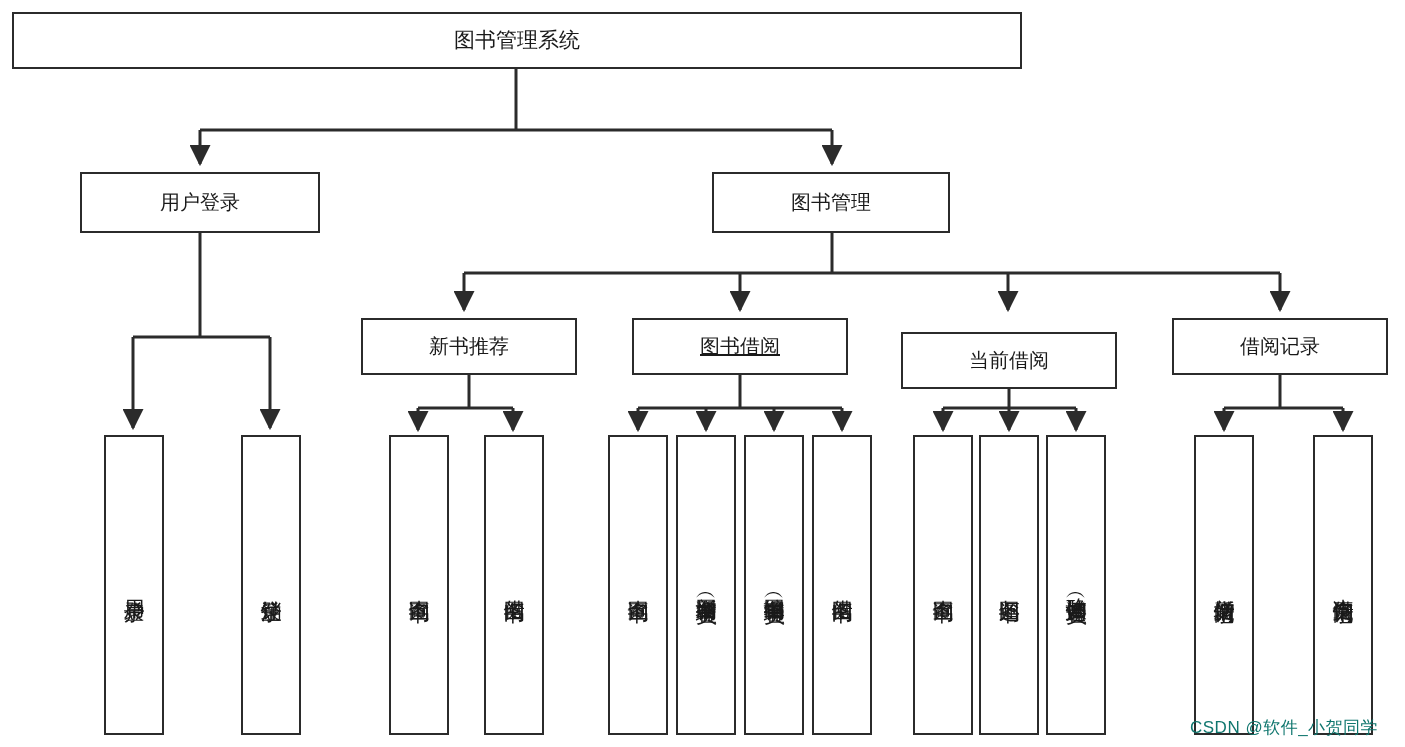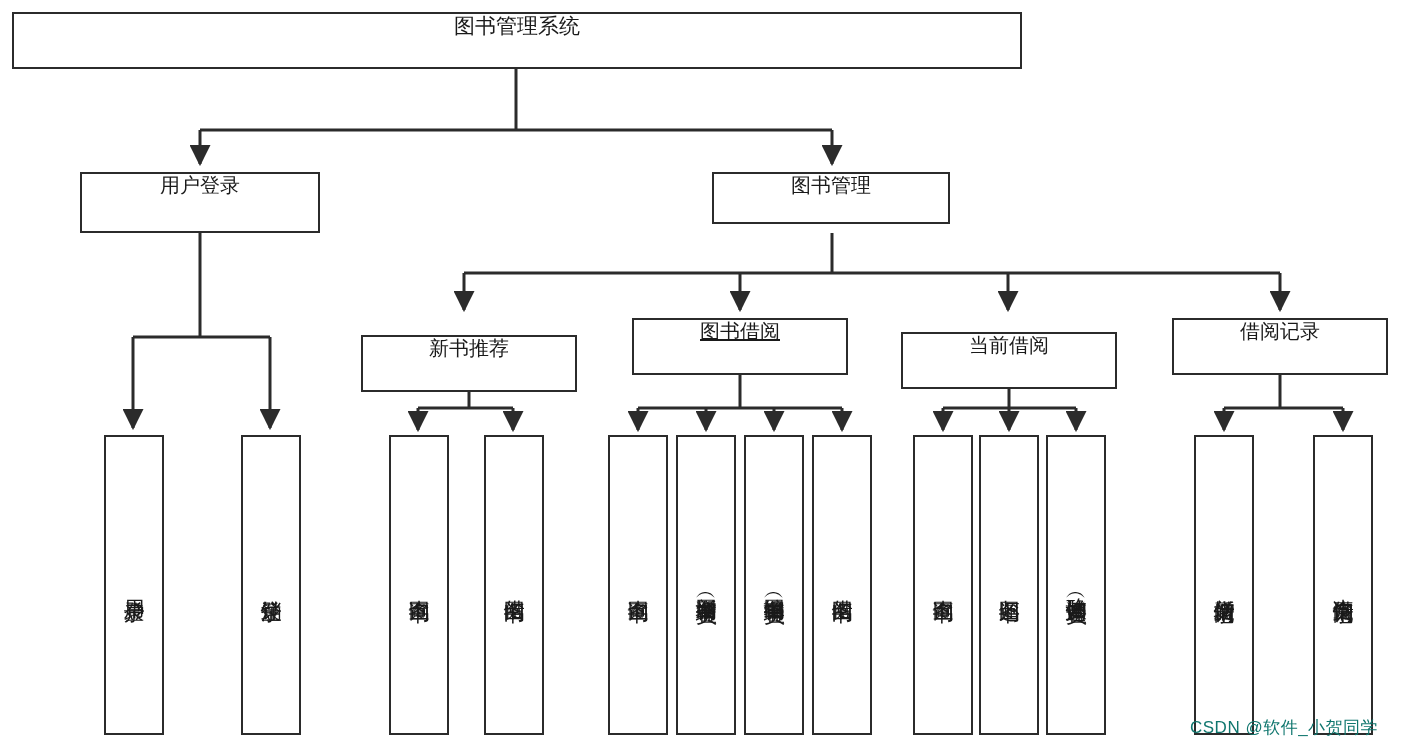--- a/index.html
+++ b/index.html
@@ -12,20 +12,21 @@
     position:relative;
   }
   #canvas{position:absolute;left:0;top:0;width:1405px;height:747px;}
   svg.lines{position:absolute;left:0;top:0;width:1405px;height:747px;pointer-events:none;}
   .node{
     position:absolute;
     box-sizing:border-box;
     background:#ffffff;
     border:2px solid #2b2b2b;
     display:flex;
+    align-items:center;
     justify-content:center;
     color:#1a1a1a;
   }
   .node .label{
     display:block;
     text-align:center;
     line-height:1.15;
     white-space:nowrap;
   }
   .root{font-size:21px;}
@@ -104,25 +105,25 @@
     </g>
   </svg>
 
   <div class="node root" style="left:12px;top:12px;width:1010px;height:57px;">
     <span class="label">图书管理系统</span>
   </div>
 
   <div class="node lvl2" style="left:80px;top:172px;width:240px;height:61px;">
     <span class="label">用户登录</span>
   </div>
-  <div class="node lvl2" style="left:712px;top:172px;width:238px;height:52px;">
+  <div class="node lvl2" style="left:712px;top:172px;width:238px;height:61px;">
     <span class="label">图书管理</span>
   </div>
 
-  <div class="node lvl3" style="left:361px;top:318px;width:216px;height:57px;margin-top:17px;">
+  <div class="node lvl3" style="left:361px;top:318px;width:216px;height:57px;">
     <span class="label">新书推荐</span>
   </div>
   <div class="node lvl3" style="left:632px;top:318px;width:216px;height:57px;text-decoration:underline;">
     <span class="label">图书借阅</span>
   </div>
   <div class="node lvl3" style="left:901px;top:332px;width:216px;height:57px;">
     <span class="label">当前借阅</span>
   </div>
   <div class="node lvl3" style="left:1172px;top:318px;width:216px;height:57px;">
     <span class="label">借阅记录</span>

